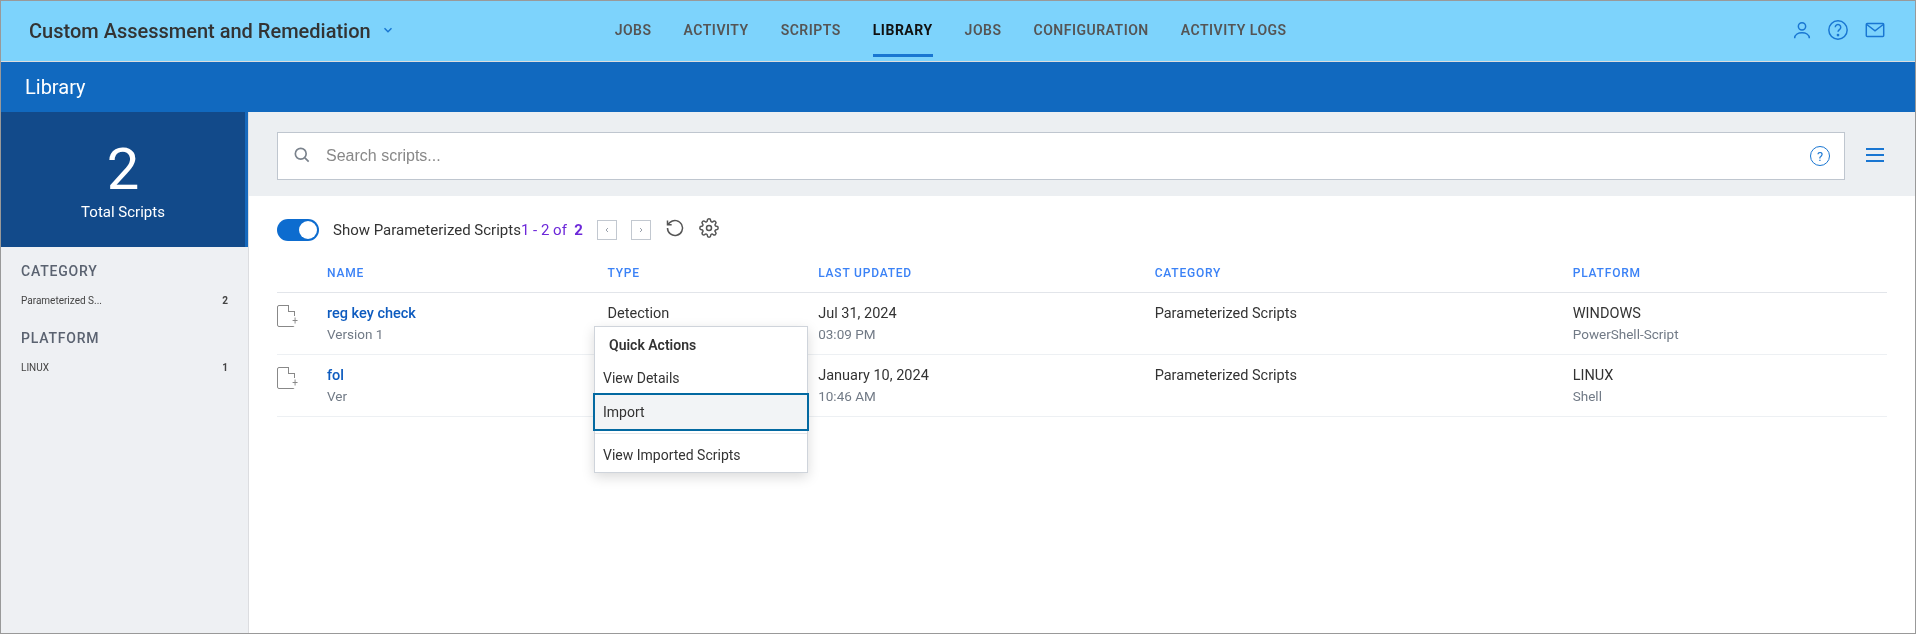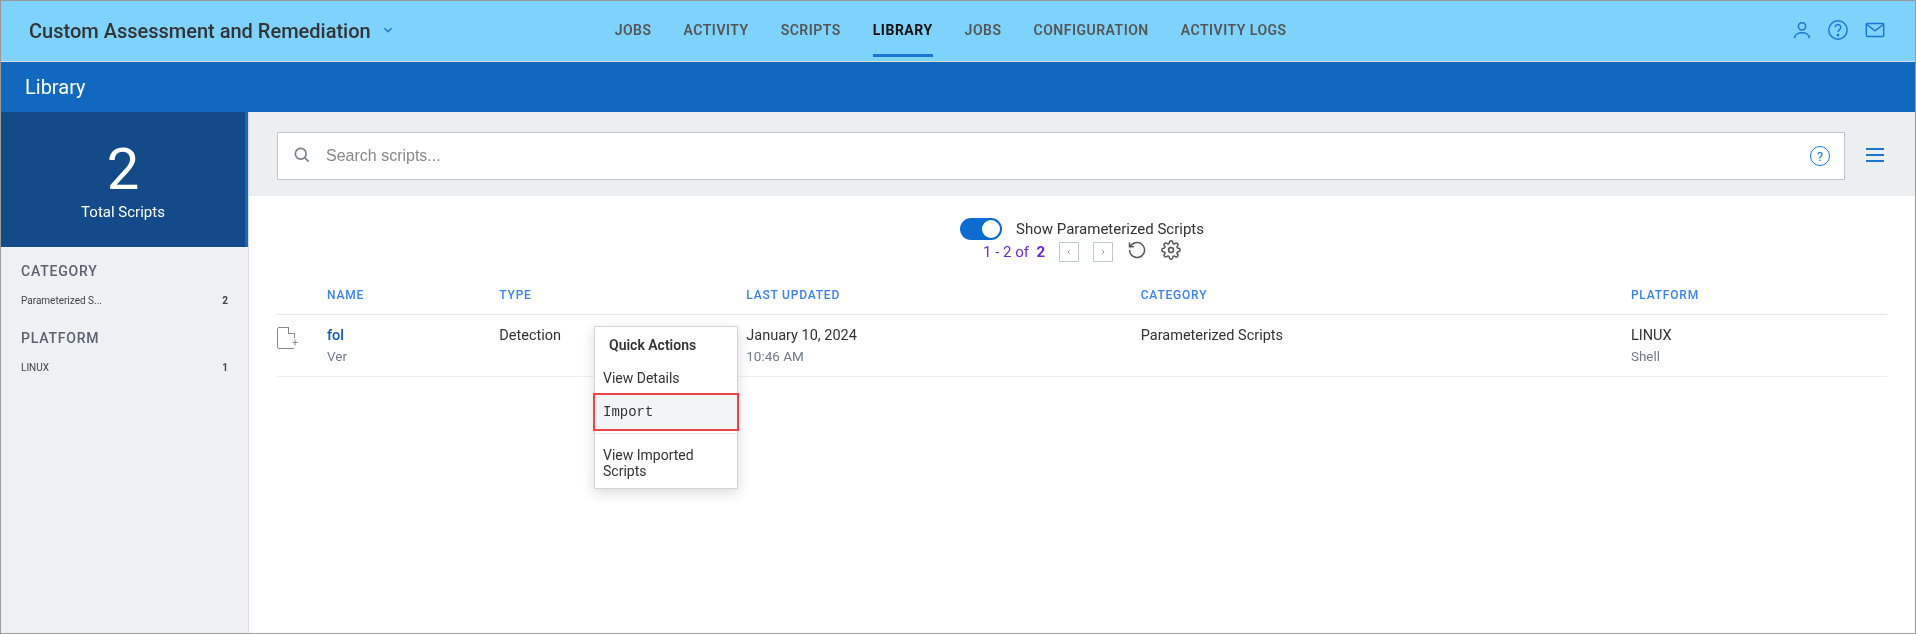--- a/index.html
+++ b/index.html
@@ -166,23 +166,21 @@
   .hamburger { color:#1976d2; cursor:pointer; }
   .content-panel {
     background: #fff;
     flex:1;
     padding: 16px 28px 0;
     position: relative;
   }
   .toolbar-row {
     display: flex;
     align-items: center;
-    justify-content: space-between;
     padding: 6px 0 16px;
-    flex-direction: column;
   }
   .toggle-wrap {
     display: flex;
     align-items: center;
     gap: 14px;
     font-size: 15px;
   }
   .toggle {
     width: 42px;
     height: 22px;
@@ -253,42 +251,41 @@
     border-left:1.5px solid #888; border-bottom:1.5px solid #888; background:#fff;
   }
   .file-icon::after {
     content:"+"; position:absolute; bottom:0; right:-4px; background:#fff;
     color:#888; font-size:10px; line-height:1;
   }
   .popup {
     position: absolute;
     left: 345px;
     top: 130px;
-    width: 144px;
+    width: 214px;
     background: #fff;
     border: 1px solid #cfd4db;
     box-shadow: 0 4px 12px rgba(0,0,0,0.15);
     z-index: 10;
   }
   .popup-title {
     font-weight: 600;
     font-size: 14px;
     padding: 10px 14px 8px;
   }
   .popup-item {
     padding: 9px 8px;
     font-size: 14px;
     cursor: pointer;
   }
   .popup-item.highlight {
     background: #f2f4f6;
-    border: 2px solid #ef4444;
+    border: 2px solid #0369a1;
     margin: -2px;
     position: relative;
-    font-family: Liberation Mono, monospace;
   }
   .popup-divider {
     height: 1px;
     background: #e3e6ea;
     margin: 4px 0;
   }
 </style>
 </head>
 <body>
 
@@ -421,20 +418,37 @@
             <th>TYPE</th>
             <th>LAST UPDATED</th>
             <th>CATEGORY</th>
             <th>PLATFORM</th>
           </tr>
         </thead>
         <tbody>
           <tr>
             <td class="file-icon-cell"><span class="file-icon"></span></td>
             <td>
+              <div class="name-cell">reg key check</div>
+              <div class="sub-line">Version 1</div>
+            </td>
+            <td>Detection</td>
+            <td>
+              <div>Jul 31, 2024</div>
+              <div class="sub-line">03:09 PM</div>
+            </td>
+            <td>Parameterized Scripts</td>
+            <td>
+              <div>WINDOWS</div>
+              <div class="sub-line">PowerShell-Script</div>
+            </td>
+          </tr>
+          <tr>
+            <td class="file-icon-cell"><span class="file-icon"></span></td>
+            <td>
               <div class="name-cell">fol</div>
               <div class="sub-line">Ver</div>
             </td>
             <td>Detection</td>
             <td>
               <div>January 10, 2024</div>
               <div class="sub-line">10:46 AM</div>
             </td>
             <td>Parameterized Scripts</td>
             <td>

